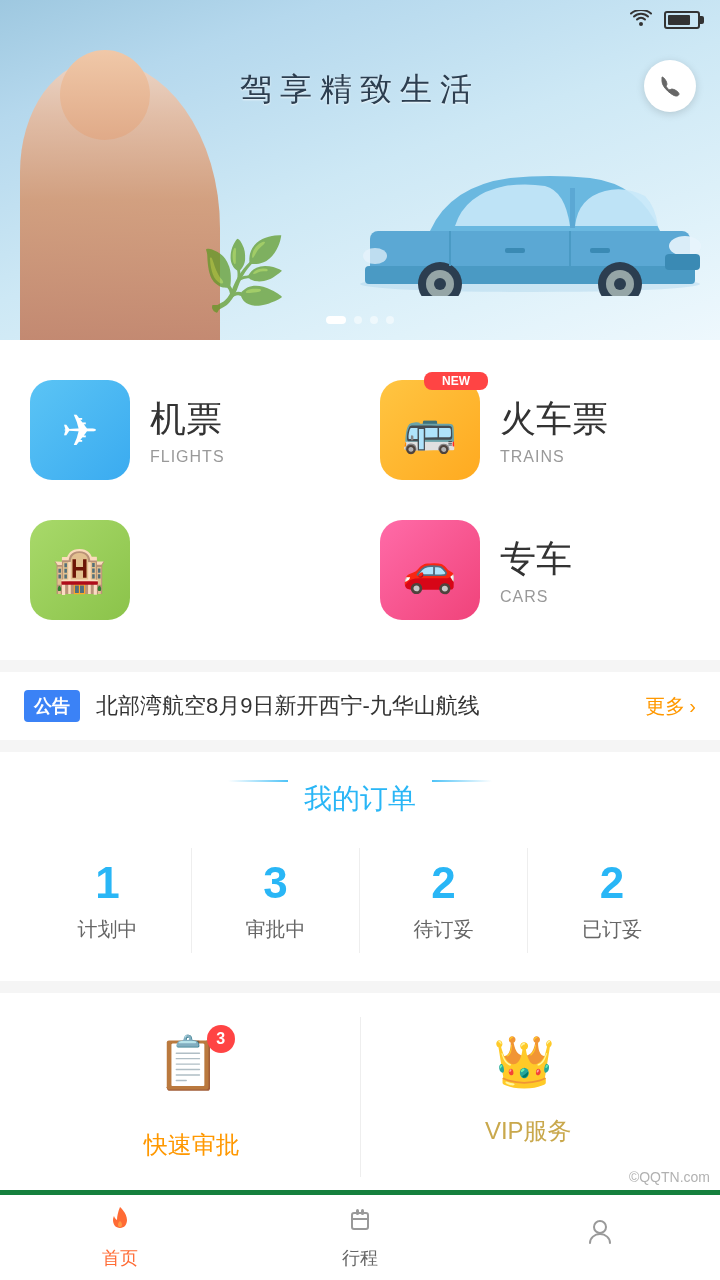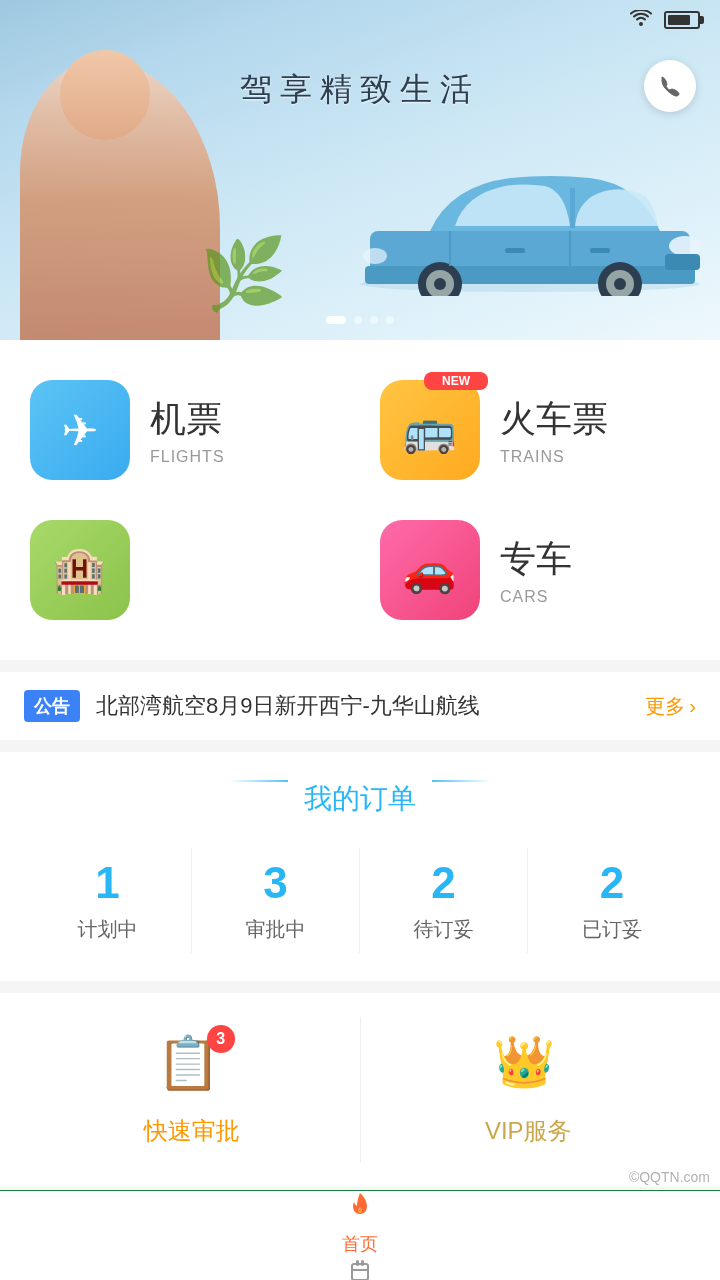--- a/index.html
+++ b/index.html
@@ -306,20 +306,21 @@
       height: 28px;
       border-radius: 50%;
       display: flex;
       align-items: center;
       justify-content: center;
     }
     .quick-label {
       font-size: 24px;
       color: #ff9800;
       font-weight: 500;
+      margin-top: 14px;
     }
     .vip-icon {
       font-size: 50px;
       color: #c9a84c;
     }
     .vip-label {
       font-size: 24px;
       color: #c9a84c;
     }
 
@@ -338,23 +339,23 @@
     }
 
     
     .bottom-nav {
       position: fixed;
       bottom: 0;
       left: 0;
       width: 720px;
       height: 90px;
       background: white;
-      border-top: 1px solid #15803d;
+      border-top: 5px solid #15803d;
       display: grid;
-      grid-template-columns: repeat(1, 1fr);
+      grid-template-columns: repeat(3, 1fr);
     }
     .nav-item {
       display: flex;
       flex-direction: column;
       align-items: center;
       justify-content: center;
       gap: 4px;
       cursor: pointer;
     }
     .nav-icon { font-size: 30px; }

